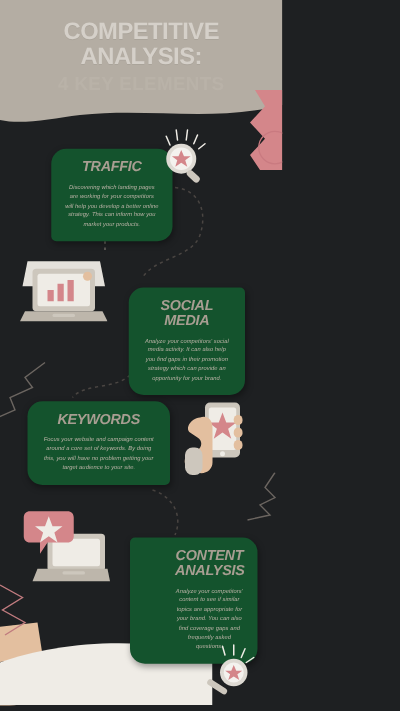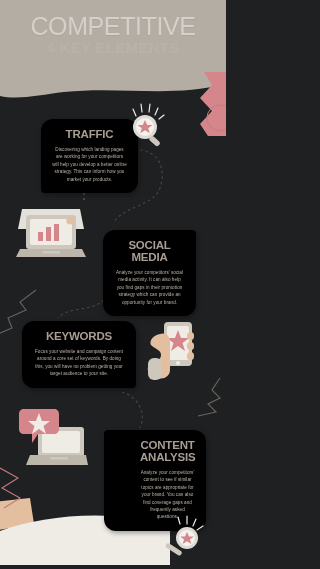--- a/index.html
+++ b/index.html
@@ -14,21 +14,21 @@
   #header-band {
     position:absolute; left:0; top:0; width:226px; height:108px;
     overflow:hidden; z-index:2;
   }
   #header-band svg { display:block; }
   #header-text {
     position:absolute; left:0; top:16px; width:226px; z-index:4;
     text-align:center; pointer-events:none;
   }
   #title-line {
-    font-size:25px; font-weight:normal; letter-spacing:-0.4px;
+    font-size:19px; font-weight:bold; letter-spacing:-0.4px;
     color:#d5d0c9; line-height:20px;
     text-transform:uppercase; text-shadow:0 1px 0 rgba(0,0,0,.05);
   }
   #subtitle-line {
     font-size:15px; font-weight:bold; letter-spacing:0.3px;
     color:#b9b2a8; line-height:21px; margin-top:1px;
     text-transform:uppercase;
   }
 
   
@@ -37,23 +37,24 @@
   
   .zig { position:absolute; z-index:1; }
   #zig-left   { left:-4px; top:288px; }
   #zig-right  { right:-2px; top:378px; }
   #zig-pink   { left:-2px; top:462px; z-index:3; }
   #zig-tiny   { left:8px;  top:500px; z-index:1; }
 
   
   .card {
     position:absolute; z-index:6;
-    background:#000000;
+    background:#14532d;
     padding:9px 11px 10px 11px;
     box-shadow:1px 2px 5px rgba(0,0,0,.35);
+    font-style:italic;
   }
   .card-title {
     text-align:center; font-weight:bold; color:#a89e92;
     text-transform:uppercase; letter-spacing:-0.2px;
     font-size:11.5px; line-height:12px;
   }
   .card-body {
     text-align:center; color:#bdb4a8;
     font-size:4.6px; line-height:7.4px; margin-top:6px;
     letter-spacing:0.05px;
@@ -98,20 +99,21 @@
 <body>
 
 <div id="header-band">
   <svg width="226" height="108" viewBox="0 0 226 108">
     <path d="M0,0 H226 V84 C170,98 120,86 64,92 C40,95 18,100 0,96 Z" fill="#b4ada3"></path>
   </svg>
 </div>
 
 <div id="header-text">
   <div id="title-line">COMPETITIVE</div>
+  <div id="title-line">ANALYSIS:</div>
   <div id="subtitle-line">4 KEY ELEMENTS</div>
 </div>
 
 <div id="ribbon">
   <svg width="36" height="64" viewBox="0 0 36 64">
     <path d="M36,0 L14,0 L22,13 L10,26 L22,39 L10,52 L18,64 L36,64 Z" fill="#d4868a"></path>
     <circle cx="30" cy="46" r="13" fill="none" stroke="#c97a80" stroke-width="1"></circle>
   </svg>
 </div>
 

